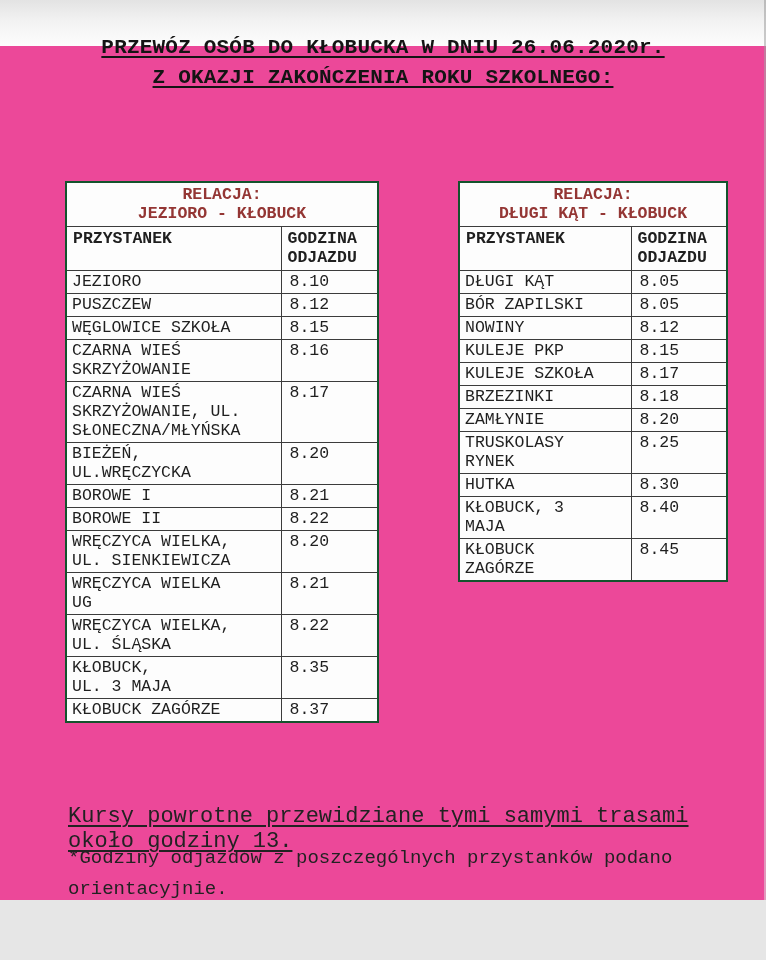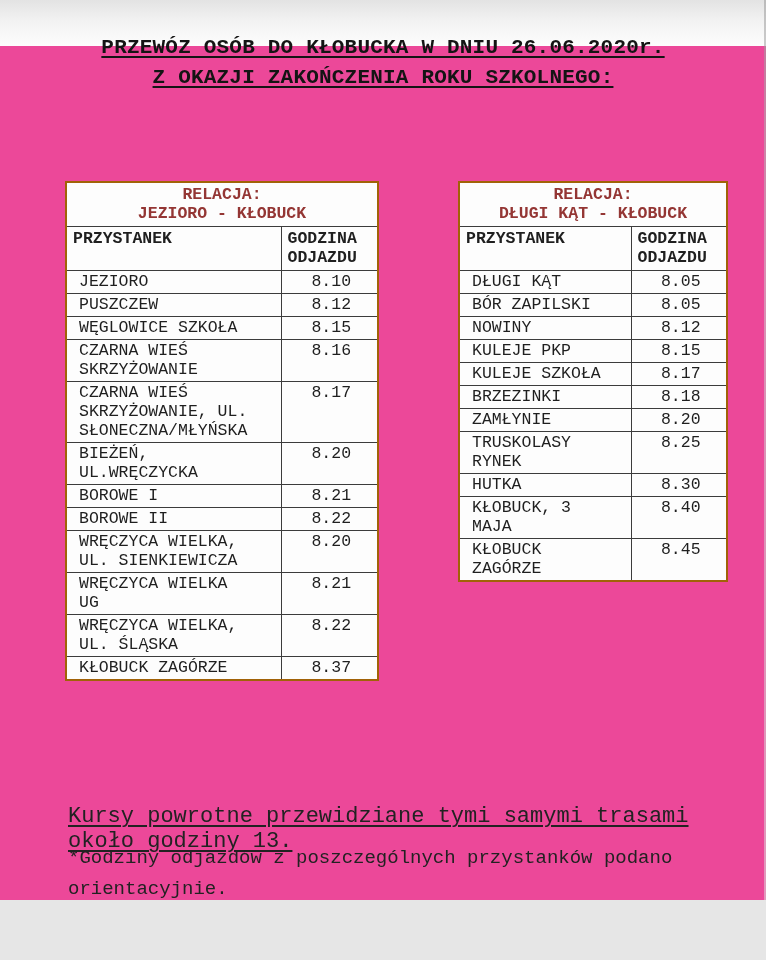--- a/index.html
+++ b/index.html
@@ -39,21 +39,21 @@
     text-underline-offset:3px;
   }
   .title1{top:36px;}
   .title2{top:66px;}
 
   table.timetable{
     position:absolute;
     border-collapse:collapse;
     table-layout:fixed;
     background:#fdfdfd;
-    border:2px solid #a16207;
+    border:2px solid #14532d;
   }
   table.timetable.left{left:65px;top:181px;width:314px;}
   table.timetable.right{left:458px;top:181px;width:270px;}
 
   .timetable th,.timetable td{
     border:1.5px solid #3c3c3c;
     font-size:16.5px;
     line-height:19px;
     vertical-align:top;
     box-sizing:border-box;
@@ -64,24 +64,24 @@
     font-size:17px;
     line-height:21px;
     padding:2px 2px 3px;
   }
   th.col-stop,th.col-time{
     text-align:left;
     font-weight:bold;
     padding:2px 4px 3px 6px;
   }
   .timetable td{
-    padding:1px 4px 2px 12px;
+    padding:1px 4px 2px 5px;
     white-space:pre-line;
   }
-  .timetable td.time{padding-left:8px;text-align:center;}
+  .timetable td.time{padding-left:8px;}
 
   .return-note{
     position:absolute;
     left:68px;top:804px;
     font-size:22px;
     text-decoration:underline;
     text-decoration-thickness:1.5px;
     text-underline-offset:3px;
     color:#222;
   }
@@ -172,20 +172,25 @@
           <td class="stop">WRĘCZYCA WIELKA
 UG</td>
           <td class="time">8.21</td>
         </tr>
         <tr>
           <td class="stop">WRĘCZYCA WIELKA,
 UL. ŚLĄSKA</td>
           <td class="time">8.22</td>
         </tr>
         <tr>
+          <td class="stop">KŁOBUCK,
+UL. 3 MAJA</td>
+          <td class="time">8.35</td>
+        </tr>
+        <tr>
           <td class="stop">KŁOBUCK ZAGÓRZE</td>
           <td class="time">8.37</td>
         </tr>
       </tbody>
   </table>
 
   <table class="timetable right">
     <colgroup>
         <col style="width:172px">
         <col>

